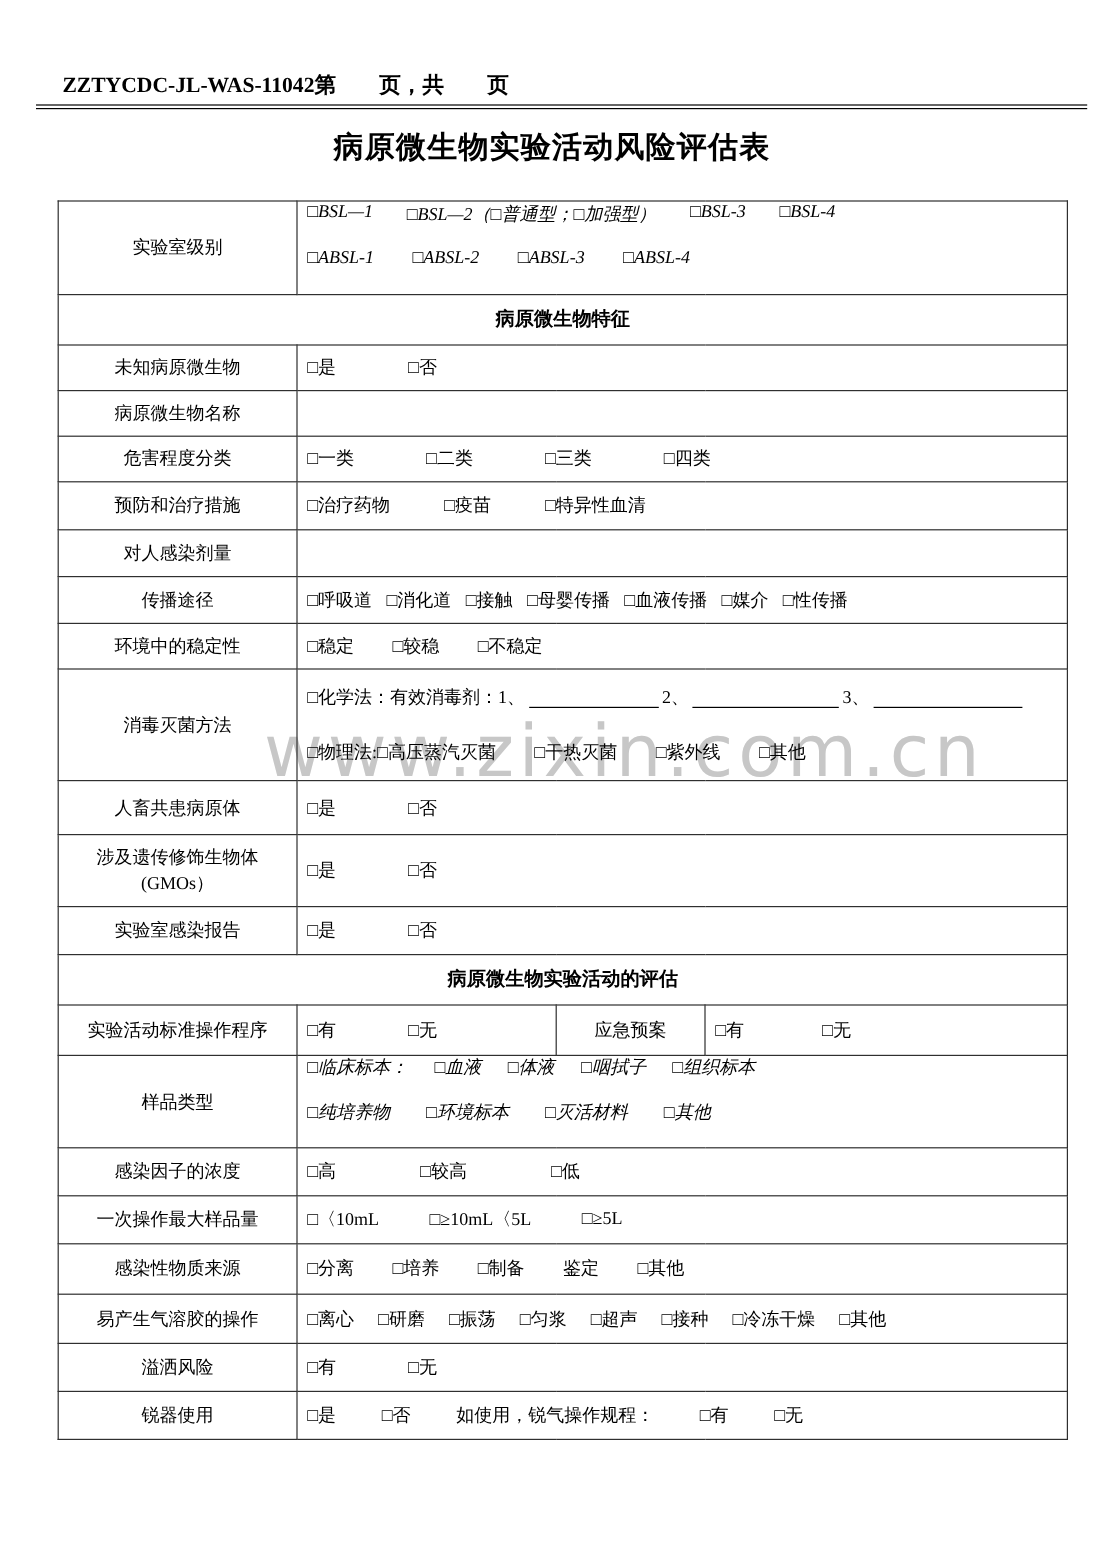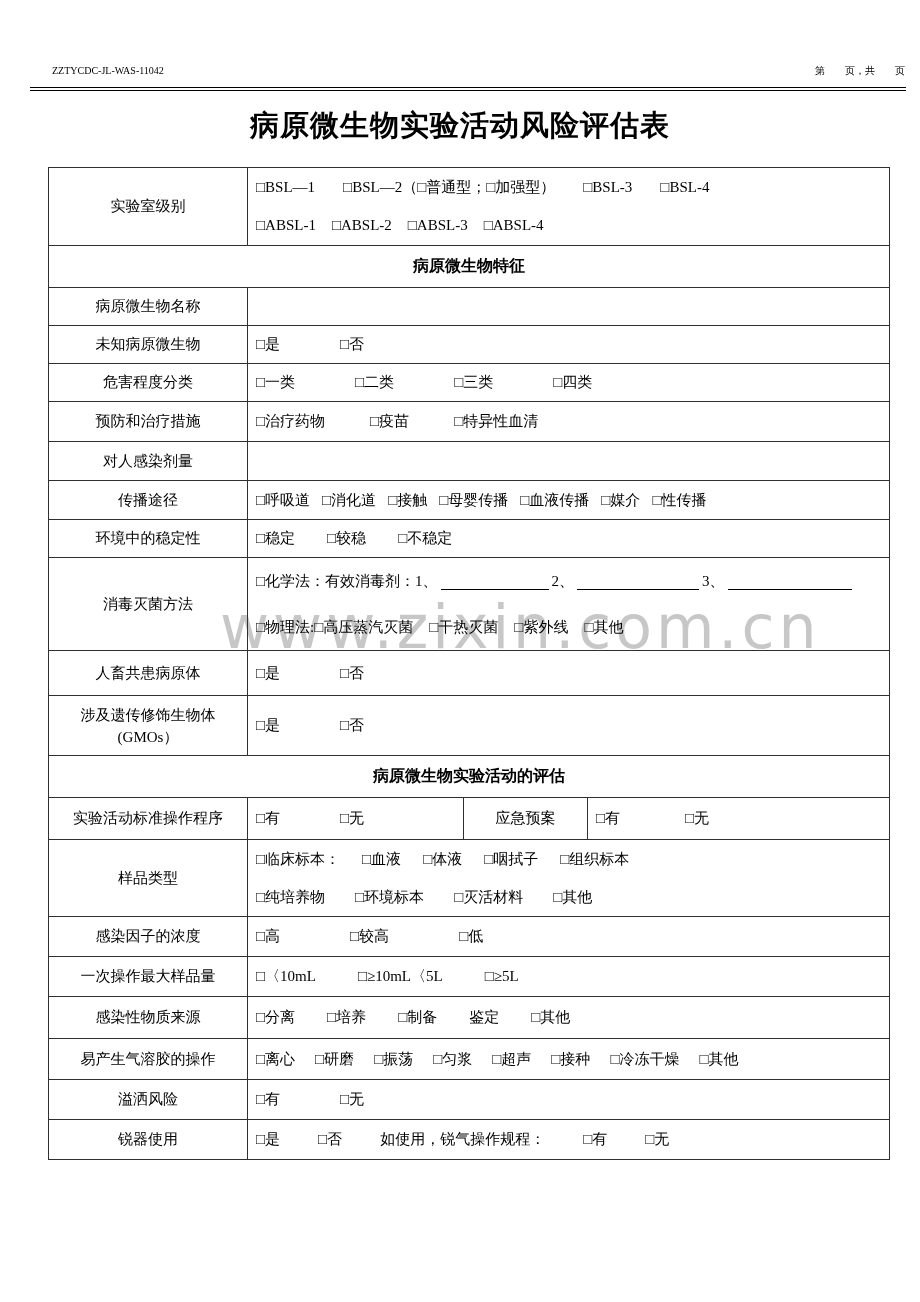--- a/index.html
+++ b/index.html
@@ -2,40 +2,40 @@
 <html><head>
 <meta charset="utf-8">
 <style>
   html,body{margin:0;padding:0;background:#fff;}
   .page{
     position:relative;width:920px;height:1302px;background:#ffffff;
     font-family:"Liberation Serif","DejaVu Serif",serif;color:#000;overflow:hidden;
   }
   
   .hdr{position:absolute;top:60px;left:52px;width:853px;display:flex;
-       justify-content:space-between;font-size:10px;line-height:22px;}
+       justify-content:flex-start;font-size:18px;line-height:22px;font-weight:bold;}
   .hdr-rule{position:absolute;top:87px;left:30px;width:876px;height:2px;
        border-top:1px solid #000;border-bottom:1px solid #000;}
   .doc-title{position:absolute;top:106px;left:0;width:920px;text-align:center;
-       font-size:29px;font-weight:bold;letter-spacing:1px;}
+       font-size:25px;font-weight:bold;letter-spacing:1px;}
   
   .wm{position:absolute;top:592px;left:220px;z-index:0;
       font-family:"DejaVu Sans","Liberation Sans",sans-serif;
       font-size:60px;letter-spacing:4px;color:#c7c7c7;white-space:nowrap;}
   
   table.form{position:absolute;left:48px;top:167px;z-index:1;
       border-collapse:collapse;table-layout:fixed;width:841px;background:transparent;}
   td{border:1px solid #2f2f2f;padding:0;vertical-align:middle;font-size:15px;}
   td.lbl{text-align:center;padding:0 4px;}
   td.mid{text-align:center;}
   td.sec{text-align:center;font-weight:bold;font-size:16px;margin-left:32px;}
   .opts{display:flex;align-items:center;padding-left:8px;flex-wrap:nowrap;white-space:nowrap;}
-  .line{height:38px;display:flex;align-items:center;}
+  .line{height:38px;display:flex;align-items:flex-start;font-style:italic;}
   .line-tall{height:46px;display:flex;align-items:center;}
-  .g12{gap:12px}.g14{gap:20px}.g20{gap:16px}.g22{gap:22px}.g28{gap:28px}
+  .g12{gap:12px}.g14{gap:20px}.g20{gap:32px}.g22{gap:22px}.g28{gap:28px}
   .g30{gap:30px}.g32{gap:32px}.g38{gap:38px}.g42{gap:42px}.g45{gap:45px}
   .g48{gap:32px}.g60{gap:60px}.g65{gap:65px}.g70{gap:70px}
   .h38{height:38px}.h39{height:39px}.h40{height:40px}.h41{height:41px}
   .h42{height:42px}.h45{height:45px}.h60{height:60px}.h76{height:76px}
   .h78{height:78px}.h93{height:93px}
   .blank{display:inline-block;height:17px;border-bottom:1px solid #000;margin:0 3px;}
   .b1{width:108px}.b2{width:122px}.b3{width:124px}
   .two-line-label span{display:block;line-height:22px;}
 </style>
 </head>
@@ -78,32 +78,32 @@
               <span>□ABSL-4</span>
             </div>
       </td>
     </tr>
 
     <tr class="h42">
       <td class="sec" colspan="4">病原微生物特征</td>
     </tr>
 
     <tr class="h38">
+      <td class="lbl">未知病原微生物</td>
+      <td colspan="3">
+        <div class="opts g60">
+              <span>□是</span>
+              <span>□否</span>
+            </div>
+      </td>
+    </tr>
+
+    <tr class="h38">
       <td class="lbl">病原微生物名称</td>
       <td colspan="3"></td>
-    </tr>
-
-    <tr class="h38">
-      <td class="lbl">未知病原微生物</td>
-      <td colspan="3">
-        <div class="opts g60">
-              <span>□是</span>
-              <span>□否</span>
-            </div>
-      </td>
     </tr>
 
     <tr class="h38">
       <td class="lbl">危害程度分类</td>
       <td colspan="3">
         <div class="opts g60">
               <span>□一类</span>
               <span>□二类</span>
               <span>□三类</span>
               <span>□四类</span>
@@ -189,20 +189,29 @@
         <span>(GMOs）</span>
       </td>
       <td colspan="3">
         <div class="opts g60">
               <span>□是</span>
               <span>□否</span>
             </div>
       </td>
     </tr>
 
+    <tr class="h40">
+      <td class="lbl">实验室感染报告</td>
+      <td colspan="3">
+        <div class="opts g60">
+              <span>□是</span>
+              <span>□否</span>
+            </div>
+      </td>
+    </tr>
 
     <tr class="h42">
       <td class="sec" colspan="4">病原微生物实验活动的评估</td>
     </tr>
 
     <tr class="h42">
       <td class="lbl">实验活动标准操作程序</td>
       <td>
         <div class="opts g60">
               <span>□有</span>

